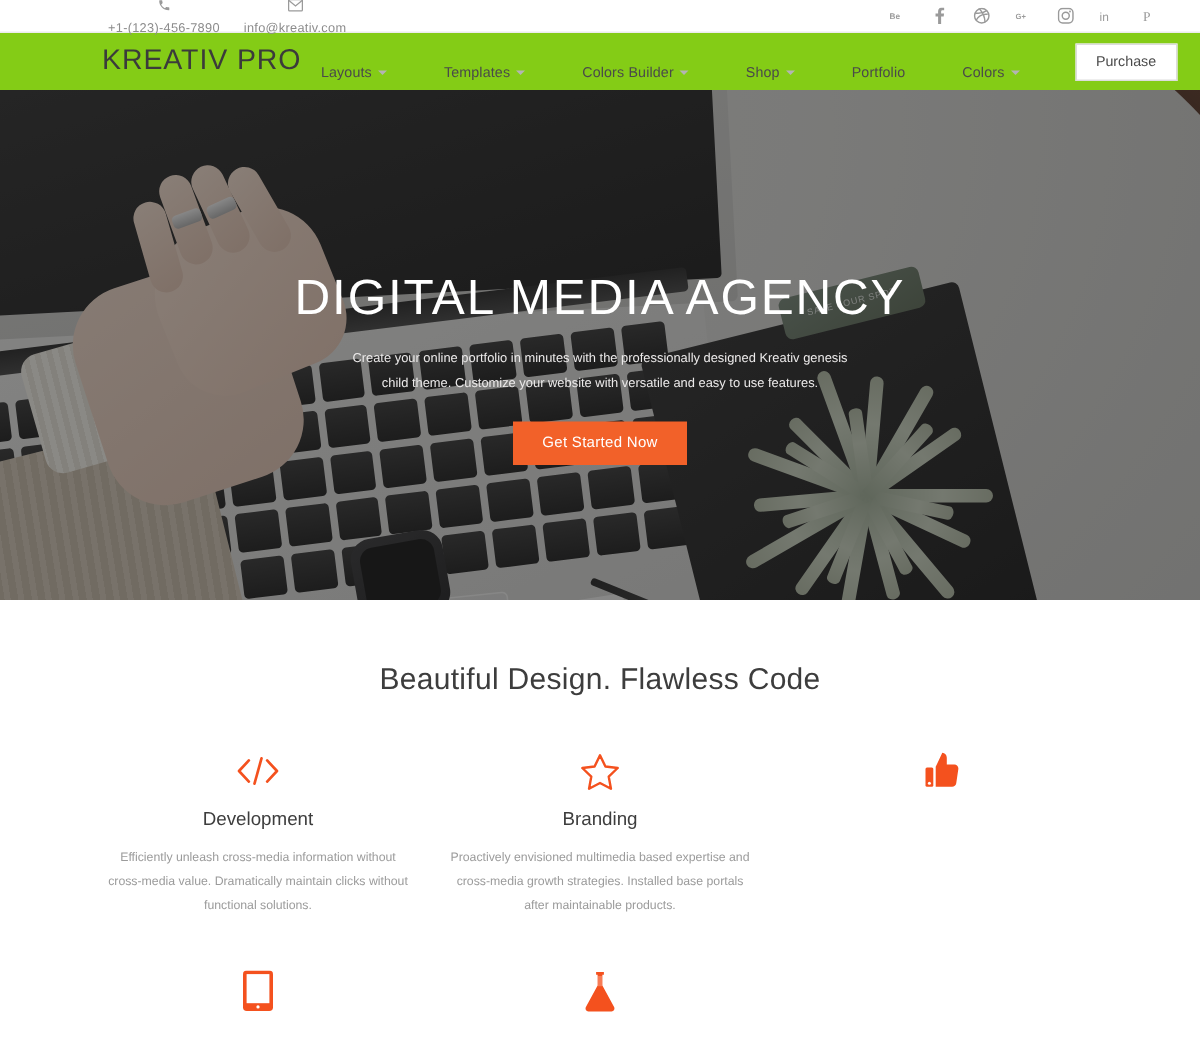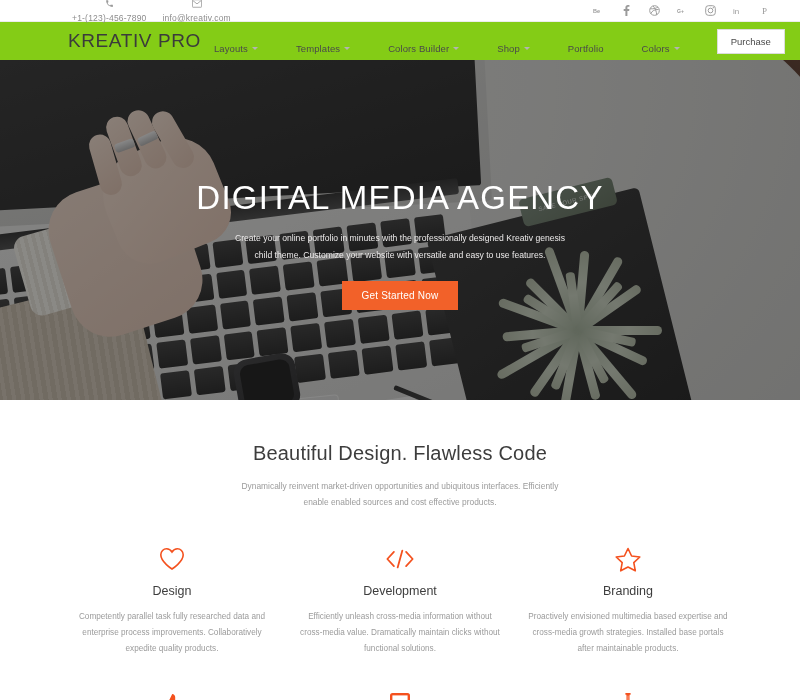--- a/index.html
+++ b/index.html
@@ -578,33 +578,23 @@
 
   <div class="hero-content">
     <h1 class="hero-title">DIGITAL MEDIA AGENCY</h1>
     <p class="hero-sub">Create your online portfolio in minutes with the professionally designed Kreativ genesis child theme. Customize your website with versatile and easy to use features.</p>
     <a class="hero-btn">Get Started Now</a>
   </div>
 </div>
 
 <div class="features">
   <h2 class="sec-title">Beautiful Design. Flawless Code</h2>
-  <p class="sec-sub">Dynamically reinvent market-driven opportunities and ubiquitous interfaces. Efficiently enable enabled sources and cost effective products.</p>
 
   <div class="grid">
 
-    <div class="cell">
-      <div class="f-icon">
-        <svg width="26" height="24" viewBox="0 0 26 24" fill="none" stroke="#f4511e" stroke-width="1.6">
-          <path d="M13 22C13 22 1.8 15 1.8 7.8 1.8 4.3 4.5 1.8 7.6 1.8c2.2 0 4.2 1.3 5.4 3.2 1.2-1.9 3.2-3.2 5.4-3.2 3.1 0 5.8 2.5 5.8 6 0 7.2-11.2 14.2-11.2 14.2z"></path>
-        </svg>
-      </div>
-      <div class="f-title">Design</div>
-      <div class="f-desc">Competently parallel task fully researched data and enterprise process improvements. Collaboratively expedite quality products.</div>
-    </div>
 
     <div class="cell">
       <div class="f-icon">
         <svg width="30" height="22" viewBox="0 0 32 22" fill="none" stroke="#f4511e" stroke-width="1.9" stroke-linecap="round" stroke-linejoin="round">
           <path d="M9.5 3.5 2.5 11l7 7.5"></path>
           <path d="M22.5 3.5 29.5 11l-7 7.5"></path>
           <path d="M18.5 2 13.5 20"></path>
         </svg>
       </div>
       <div class="f-title">Development</div>

